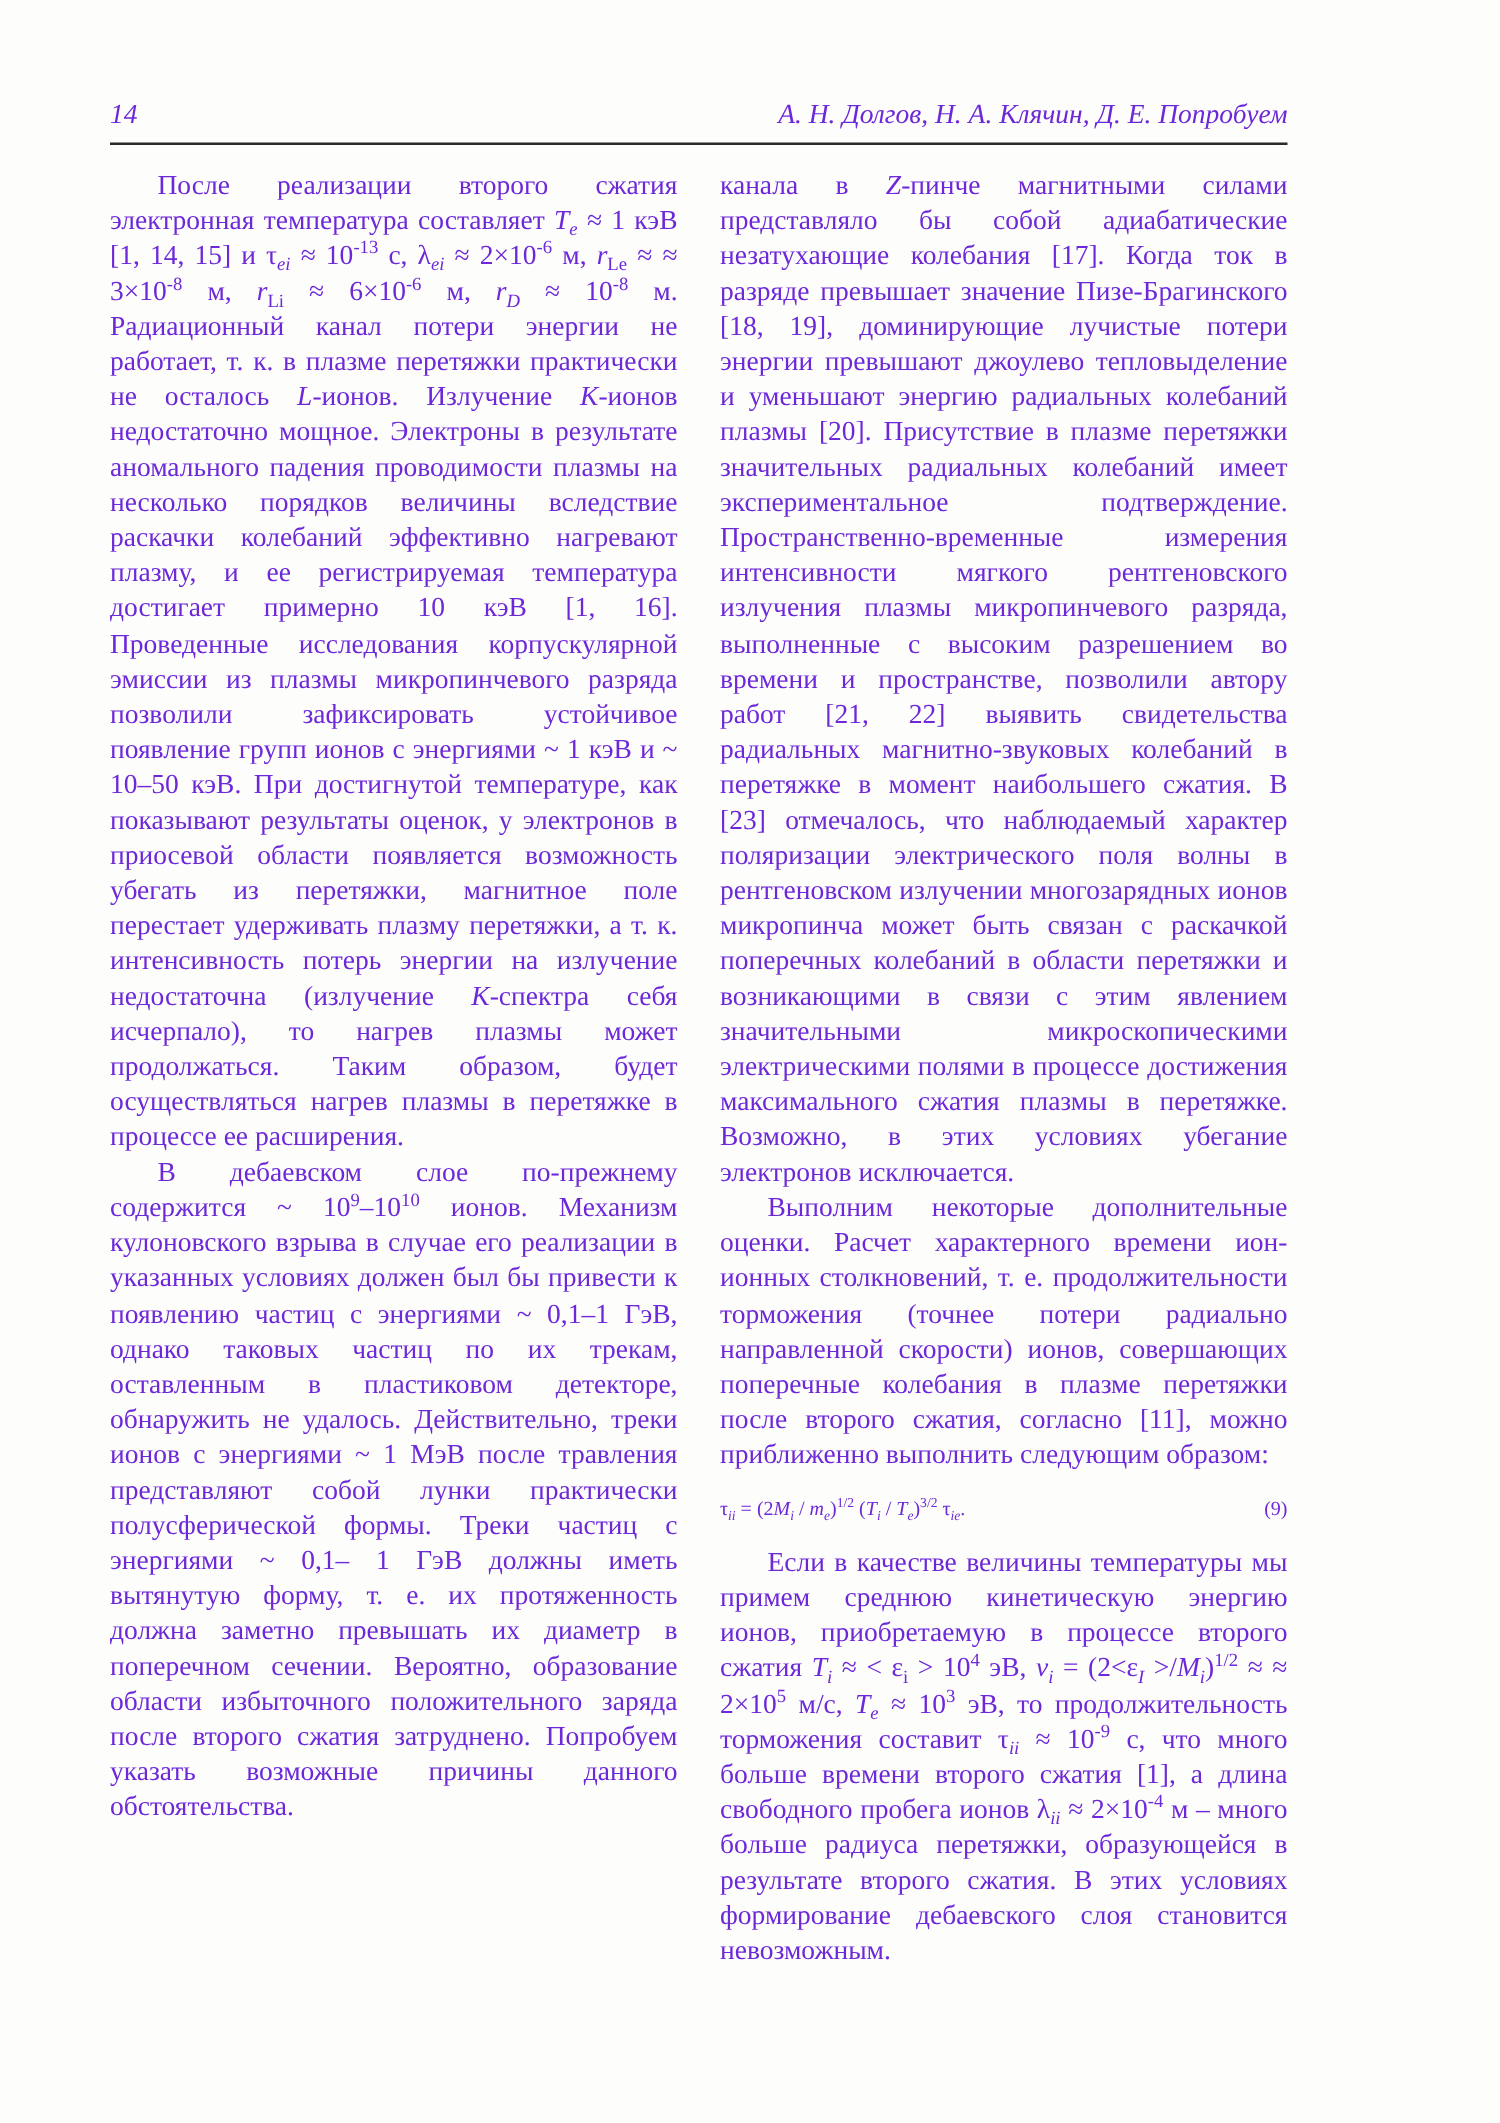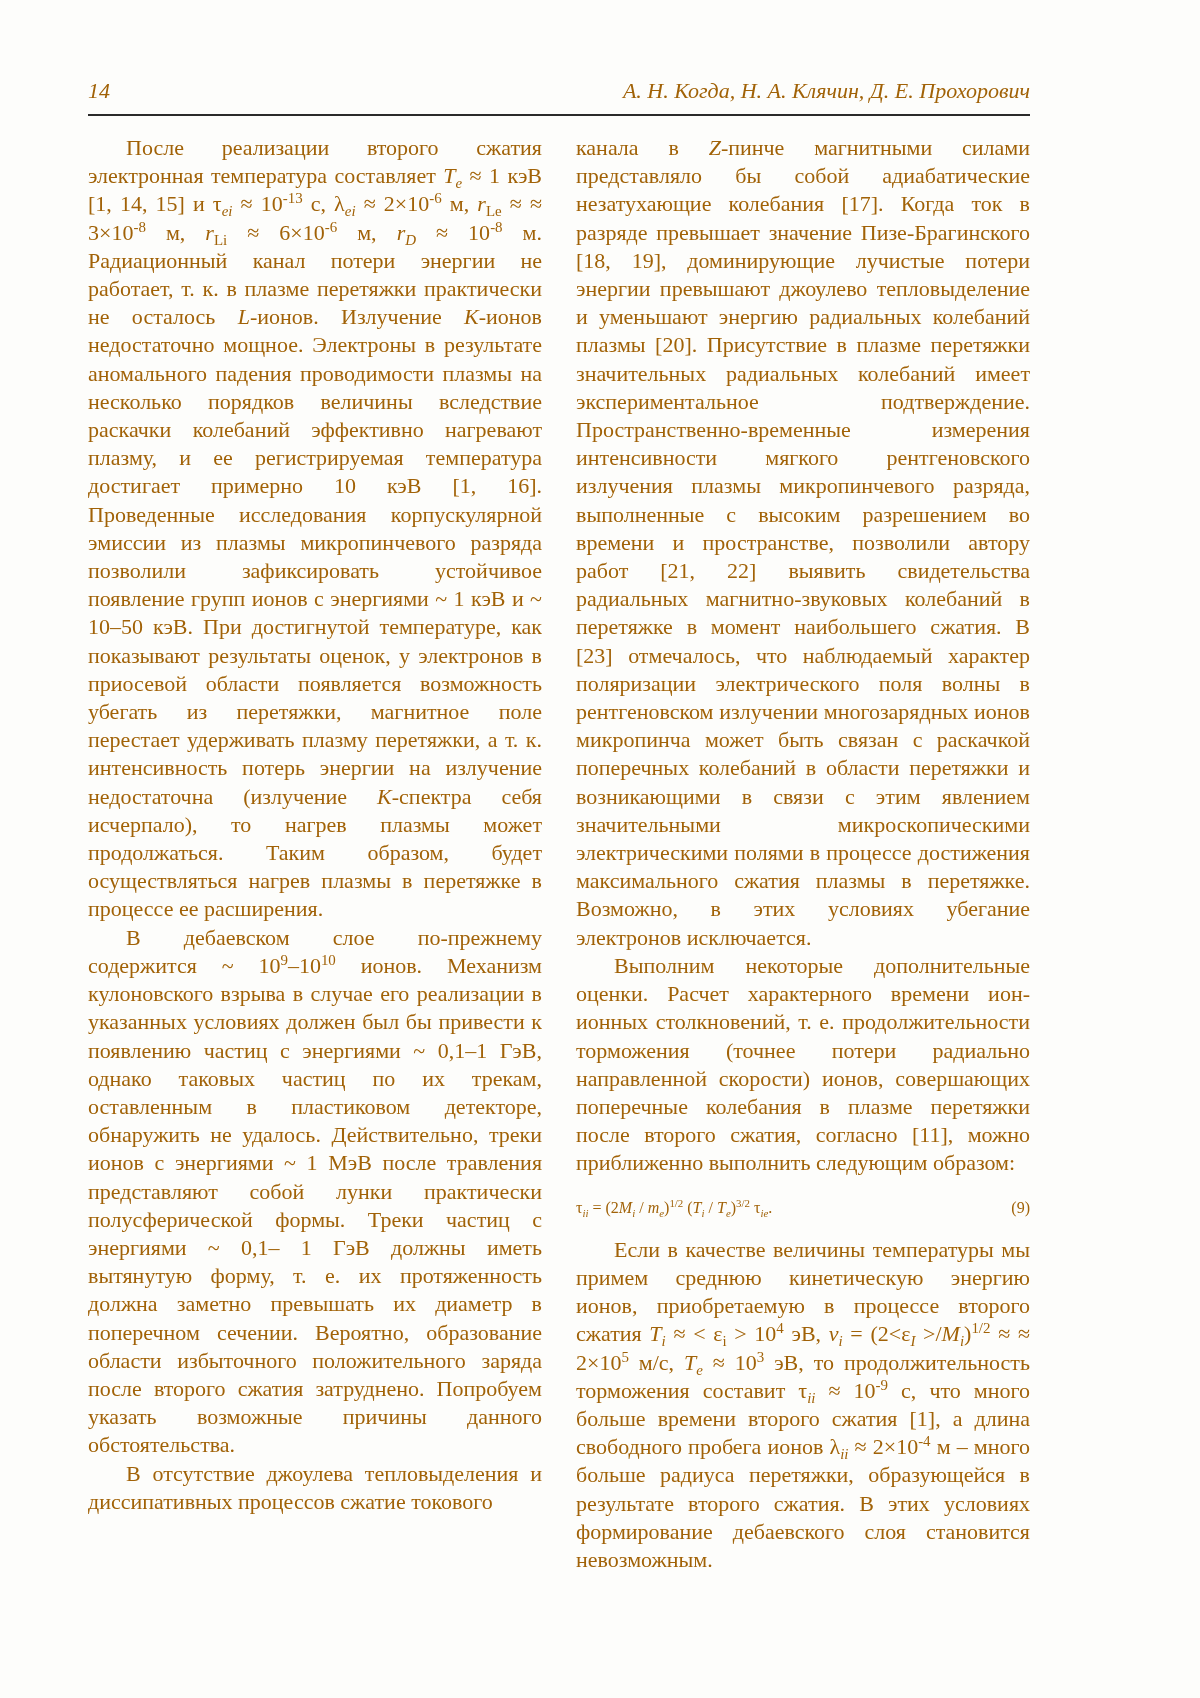--- a/index.html
+++ b/index.html
@@ -3,21 +3,21 @@
 <meta charset="utf-8">
 <style>
   html, body { margin: 0; padding: 0; }
   body { background: #e9e9e7; }
   .page {
     position: relative;
     width: 1200px;
     height: 1698px;
     margin: 0 auto;
     background: #fdfdfb;
-    color: #a16207;
+    color: #6d28d9;
     font-family: "Liberation Serif", "DejaVu Serif", serif;
     box-sizing: border-box;
     padding: 78px 170px 0 88px;
     overflow: hidden;
   }
   .running-head {
     display: flex;
     justify-content: space-between;
     align-items: baseline;
     font-style: italic;
@@ -59,28 +59,27 @@
     top: 50%;
     transform: translateY(-50%);
   }
 </style>
 </head>
 <body>
 
 <div class="page">
   <div class="running-head">
     <span>14</span>
-    <span>А. Н. Когда, Н. А. Клячин, Д. Е. Прохорович</span>
+    <span>А. Н. Долгов, Н. А. Клячин, Д. Е. Попробуем</span>
   </div>
   <hr class="head-rule">
   <div class="columns">
     <div class="column">
         <p class="para indent">После реализации второго сжатия электронная температура составляет <i>T<sub>e</sub></i> ≈ 1 кэВ [1, 14, 15] и τ<sub><i>ei</i></sub> ≈ 10<sup>-13</sup> с, λ<sub><i>ei</i></sub> ≈ 2×10<sup>-6</sup> м, <i>r</i><sub>Le</sub> ≈ ≈ 3×10<sup>-8</sup> м, <i>r</i><sub>Li</sub> ≈ 6×10<sup>-6</sup> м, <i>r<sub>D</sub></i> ≈ 10<sup>-8</sup> м. Радиационный канал потери энергии не работает, т. к. в плазме перетяжки практически не осталось <i>L</i>-ионов. Излучение <i>K</i>-ионов недостаточно мощное. Электроны в результате аномального падения проводимости плазмы на несколько порядков величины вследствие раскачки колебаний эффективно нагревают плазму, и ее регистрируемая температура достигает примерно 10 кэВ [1, 16]. Проведенные исследования корпускулярной эмиссии из плазмы микропинчевого разряда позволили зафиксировать устойчивое появление групп ионов с энергиями ~ 1 кэВ и ~ 10–50 кэВ. При достигнутой температуре, как показывают результаты оценок, у электронов в приосевой области появляется возможность убегать из перетяжки, магнитное поле перестает удерживать плазму перетяжки, а т. к. интенсивность потерь энергии на излучение недостаточна (излучение <i>K</i>-спектра себя исчерпало), то нагрев плазмы может продолжаться. Таким образом, будет осуществляться нагрев плазмы в перетяжке в процессе ее расширения.</p>
         <p class="para indent">В дебаевском слое по-прежнему содержится ~ 10<sup>9</sup>–10<sup>10</sup> ионов. Механизм кулоновского взрыва в случае его реализации в указанных условиях должен был бы привести к появлению частиц с энергиями ~ 0,1–1 ГэВ, однако таковых частиц по их трекам, оставленным в пластиковом детекторе, обнаружить не удалось. Действительно, треки ионов с энергиями ~ 1 МэВ после травления представляют собой лунки практически полусферической формы. Треки частиц с энергиями ~ 0,1– 1 ГэВ должны иметь вытянутую форму, т. е. их протяженность должна заметно превышать их диаметр в поперечном сечении. Вероятно, образование области избыточного положительного заряда после второго сжатия затруднено. Попробуем указать возможные причины данного обстоятельства.</p>
-        <p class="para indent">В отсутствие джоулева тепловыделения и диссипативных процессов сжатие токового</p>
       </div>
     <div class="column">
         <p class="para">канала в <i>Z</i>-пинче магнитными силами представляло бы собой адиабатические незатухающие колебания [17]. Когда ток в разряде превышает значение Пизе-Брагинского [18, 19], доминирующие лучистые потери энергии превышают джоулево тепловыделение и уменьшают энергию радиальных колебаний плазмы [20]. Присутствие в плазме перетяжки значительных радиальных колебаний имеет экспериментальное подтверждение. Пространственно-временные измерения интенсивности мягкого рентгеновского излучения плазмы микропинчевого разряда, выполненные с высоким разрешением во времени и пространстве, позволили автору работ [21, 22] выявить свидетельства радиальных магнитно-звуковых колебаний в перетяжке в момент наибольшего сжатия. В [23] отмечалось, что наблюдаемый характер поляризации электрического поля волны в рентгеновском излучении многозарядных ионов микропинча может быть связан с раскачкой поперечных колебаний в области перетяжки и возникающими в связи с этим явлением значительными микроскопическими электрическими полями в процессе достижения максимального сжатия плазмы в перетяжке. Возможно, в этих условиях убегание электронов исключается.</p>
         <p class="para indent">Выполним некоторые дополнительные оценки. Расчет характерного времени ион-ионных столкновений, т. е. продолжительности торможения (точнее потери радиально направленной скорости) ионов, совершающих поперечные колебания в плазме перетяжки после второго сжатия, согласно [11], можно приближенно выполнить следующим образом:</p>
         <div class="equation-row"><span class="eq-body">τ<sub><i>ii</i></sub> = (2<i>M<sub>i</sub></i> / <i>m<sub>e</sub></i>)<sup>1/2</sup> (<i>T<sub>i</sub></i> / <i>T<sub>e</sub></i>)<sup>3/2</sup> τ<sub><i>ie</i></sub>.</span><span class="eq-number">(9)</span></div>
         <p class="para indent">Если в качестве величины температуры мы примем среднюю кинетическую энергию ионов, приобретаемую в процессе второго сжатия <i>T<sub>i</sub></i> ≈ &lt; ε<sub>i</sub> &gt; 10<sup>4</sup> эВ, <i>v<sub>i</sub></i> = (2&lt;ε<sub><i>I</i></sub> &gt;/<i>M<sub>i</sub></i>)<sup>1/2</sup> ≈ ≈ 2×10<sup>5</sup> м/с, <i>T<sub>e</sub></i> ≈ 10<sup>3</sup> эВ, то продолжительность торможения составит τ<sub><i>ii</i></sub> ≈ 10<sup>-9</sup> с, что много больше времени второго сжатия [1], а длина свободного пробега ионов λ<sub><i>ii</i></sub> ≈ 2×10<sup>-4</sup> м – много больше радиуса перетяжки, образующейся в результате второго сжатия. В этих условиях формирование дебаевского слоя становится невозможным.</p>
       </div>
   </div>
 </div>
 

